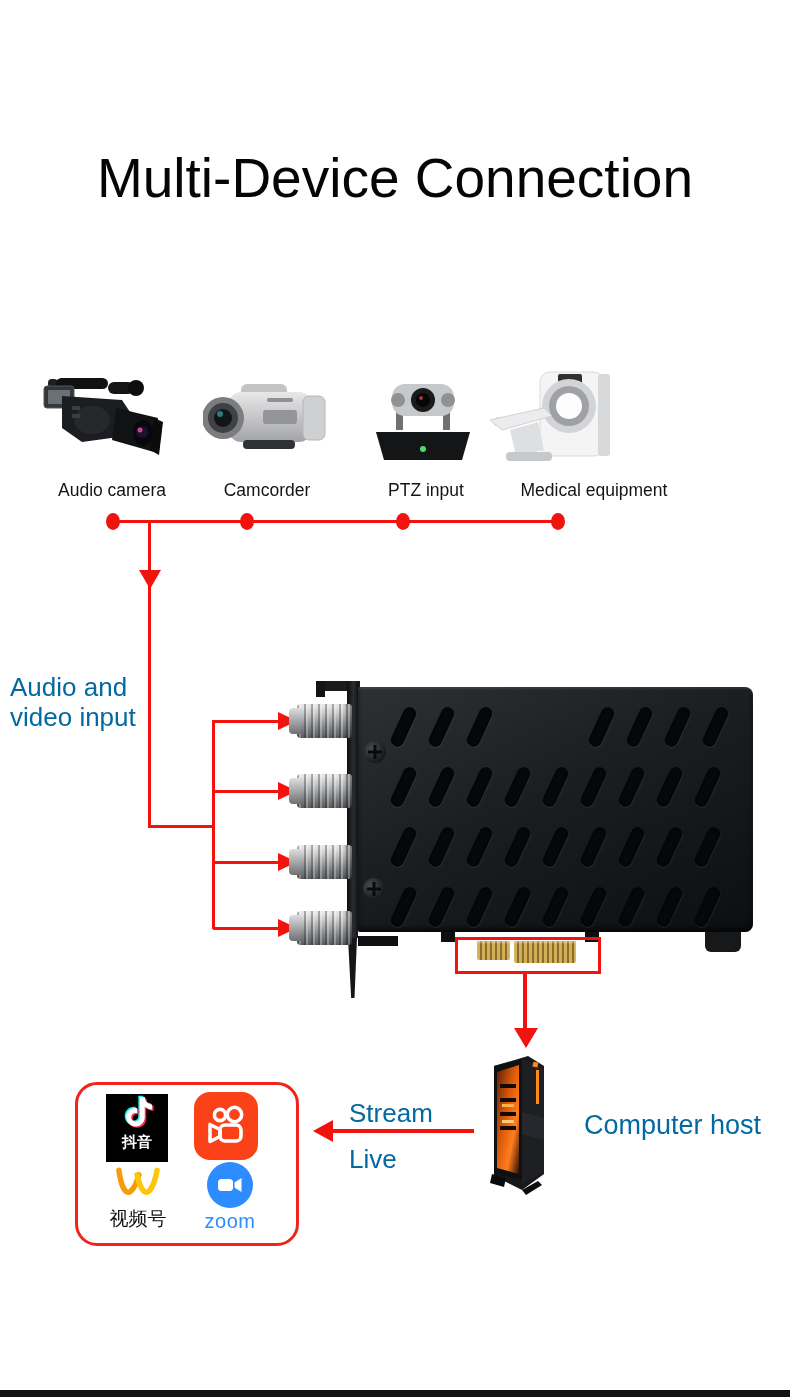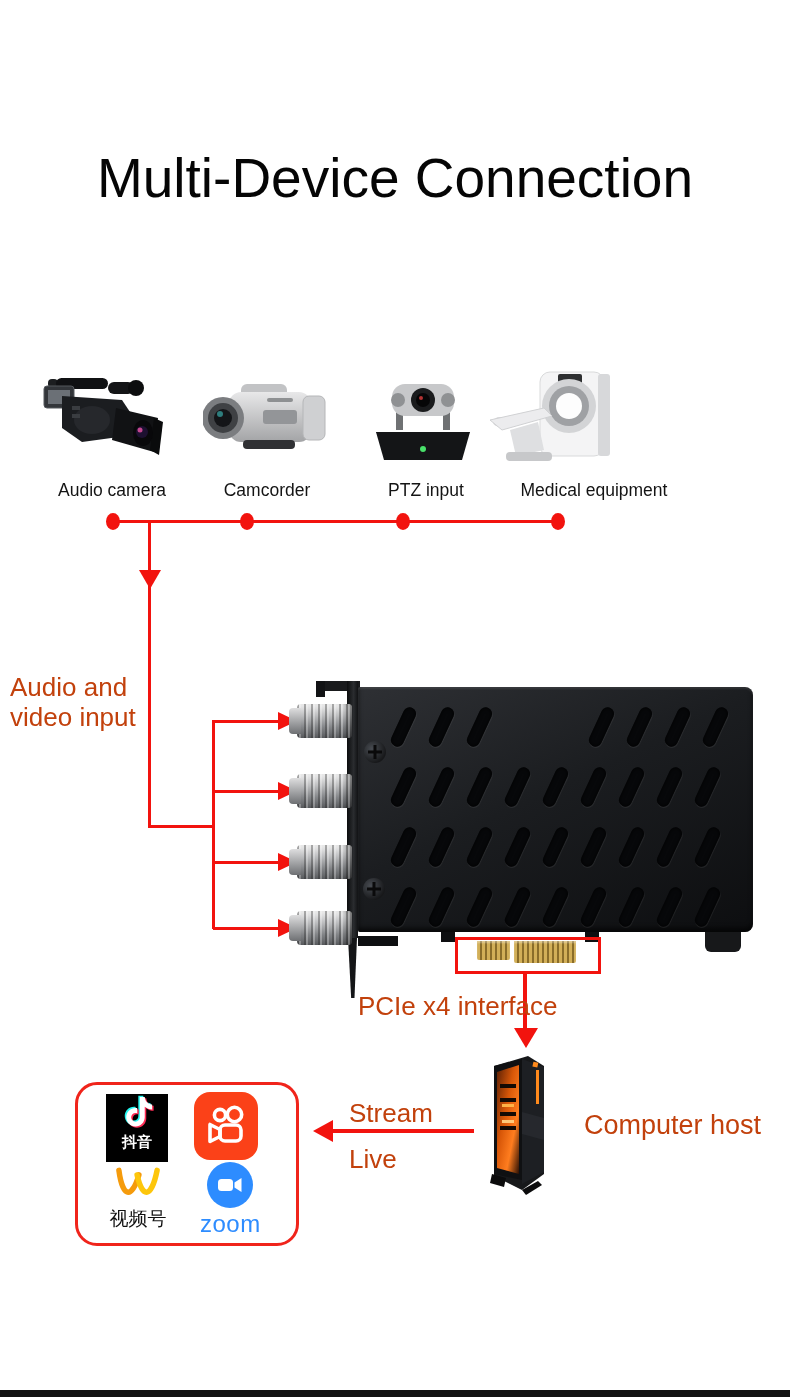--- a/index.html
+++ b/index.html
@@ -57,42 +57,42 @@
   
   .bnc{position:absolute;left:297px;width:55px;height:34px;border-radius:4px;
       background:linear-gradient(180deg,#f2f2f2 0%,#bcbdbf 35%,#818386 70%,#595b5e 100%);
       box-shadow:inset -9px 0 7px -5px rgba(0,0,0,.55);}
   .bnc::before{content:"";position:absolute;inset:0;border-radius:4px;
       background:repeating-linear-gradient(90deg,rgba(25,25,25,.32) 0 2px,rgba(255,255,255,.28) 2px 4px,transparent 4px 7px);}
   .bnc::after{content:"";position:absolute;left:-8px;top:4px;width:12px;height:26px;border-radius:4px 0 0 4px;
       background:linear-gradient(180deg,#dededf,#6e7073);}
 
   
-  .lbl{position:absolute;color:#c2410c;}
+  .lbl{position:absolute;color:#0369a1;}
   .audio-input{left:10px;top:672px;font-size:26px;line-height:30px;}
   .pcie-label{left:358px;top:991px;font-size:26px;}
   .stream-label{left:349px;top:1098px;font-size:26px;}
   .live-label{left:349px;top:1144px;font-size:26px;}
   .host-label{left:584px;top:1110px;font-size:27px;}
   .software-caption{left:79px;top:1254px;font-size:26px;}
 
   
   .software-box{position:absolute;left:75px;top:1082px;width:224px;height:164px;
       border:3px solid #f0241b;border-radius:22px;background:#fff;}
   .app-douyin{position:absolute;left:106px;top:1094px;width:62px;height:68px;background:#000;
       display:flex;flex-direction:column;align-items:center;justify-content:flex-start;}
   .app-douyin .cn{color:#fff;font-size:15px;font-weight:700;margin-top:1px;}
   .app-kuaishou{position:absolute;left:194px;top:1092px;width:64px;height:68px;border-radius:16px;background:#fb4118;
       display:flex;align-items:center;justify-content:center;}
   .app-channels{position:absolute;left:104px;top:1164px;width:68px;text-align:center;}
   .app-channels .cn{color:#101010;font-size:19px;margin-top:-2px;}
   .app-zoom{position:absolute;left:200px;top:1162px;width:60px;text-align:center;}
   .zoom-circle{width:46px;height:46px;border-radius:50%;background:#2d8cff;margin:0 auto;
       display:flex;align-items:center;justify-content:center;}
-  .app-zoom .zlabel{color:#2d8cff;font-size:24px;font-weight:500;letter-spacing:.5px;margin-top:2px;}
+  .app-zoom .zlabel{color:#2d8cff;font-size:20px;font-weight:500;letter-spacing:.5px;margin-top:2px;}
 
   .bottom-bar{position:absolute;left:0;top:1390px;width:790px;height:7px;background:#121212;}
 </style>
 </head>
 <body>
 
 <div class="page">
 
   <div class="title">Multi-Device Connection</div>
 
@@ -252,21 +252,20 @@
   <div class="card-tab" style="left:358px;top:936px;width:40px;height:10px"></div>
   <div class="card-tab" style="left:441px;top:932px;width:14px;height:10px"></div>
   <div class="card-tab" style="left:585px;top:932px;width:14px;height:10px"></div>
   <div class="card-foot"></div>
   <div class="gold" style="left:477px;top:941px;width:33px;height:19px"></div>
   <div class="gold" style="left:514px;top:941px;width:62px;height:22px"></div>
   <div class="pcie-hilite"></div>
 
   <div class="rline" style="left:523px;top:974px;width:4px;height:55px"></div>
   <div class="arrow-down" style="left:514px;top:1028px;border-left-width:12px;border-right-width:12px;border-top-width:20px"></div>
-  <div class="lbl pcie-label">PCIe x4 interface</div>
 
   <svg style="position:absolute;left:466px;top:1054px" width="106" height="142" viewBox="0 0 106 142">
     <defs>
       <linearGradient id="pcglow" x1="0" y1="0" x2="1" y2="1">
         <stop offset="0" stop-color="#5a1f04"></stop>
         <stop offset="0.4" stop-color="#d85708"></stop>
         <stop offset="0.7" stop-color="#ff7d1f"></stop>
         <stop offset="1" stop-color="#2a0f03"></stop>
       </linearGradient>
     </defs>

